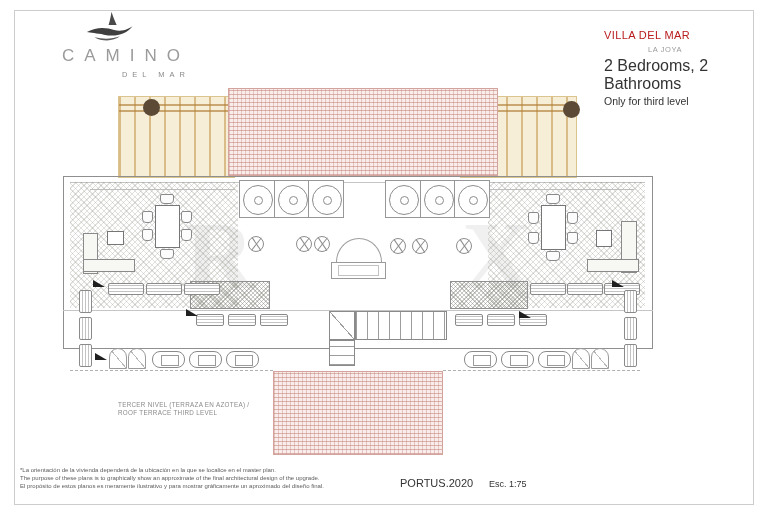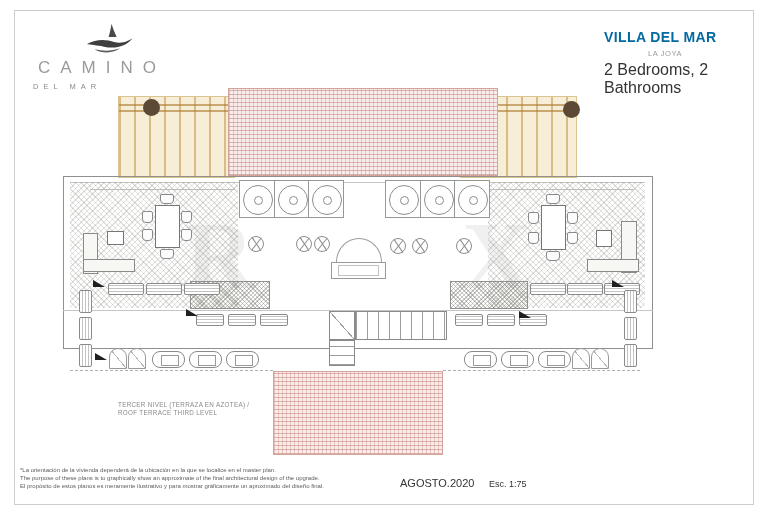--- a/index.html
+++ b/index.html
@@ -1,27 +1,27 @@
 <!DOCTYPE html>
 <html><head>
 <meta charset="utf-8">
 <style>
   html,body{margin:0;padding:0;background:#ffffff;}
   .sheet{position:relative;width:768px;height:517px;background:#fff;overflow:hidden;
          font-family:"Liberation Sans",sans-serif;color:#2b2b2b;}
   .frame{position:absolute;left:14px;top:10px;width:738px;height:493px;border:1px solid #cdcdcd;}
 
   
-  .brand{position:absolute;left:28px;top:22px;width:162px;text-align:left;}
+  .brand{position:absolute;left:28px;top:10px;width:162px;text-align:right;}
   .brand svg{display:block;margin:0 auto;}
   .brand-name{font-size:17px;letter-spacing:10px;color:#9b9b9b;margin-top:2px;margin-left:10px;font-weight:400;}
   .brand-sub{font-size:7.5px;letter-spacing:5px;color:#8a8a8a;margin-top:4px;margin-left:5px;}
 
   .unit{position:absolute;left:604px;top:29px;width:150px;}
-  .u-title{font-size:14px;font-weight:bold;letter-spacing:.4px;color:#0369a1;}
+  .u-title{font-size:11px;font-weight:normal;letter-spacing:.4px;color:#b91c1c;}
   .u-loc{font-size:7.5px;color:#9a9a9a;letter-spacing:.6px;margin-top:4px;padding-left:44px;}
   .u-specs{font-size:16px;color:#333;margin-top:3px;}
   .u-sec{font-size:12px;font-weight:bold;color:#1d1d1d;margin-top:13px;}
   .u-secsub{font-size:10.5px;color:#333;margin-top:2px;}
 
   
   .plan{position:absolute;inset:0;}
   .abs{position:absolute;box-sizing:border-box;}
 
   .pergola{background-color:#f6eed6;border:1px solid #dcc48e;
@@ -113,20 +113,21 @@
       <path d="M15 32 C25 34.5 35 34.5 45 31 C37 37.5 23 37 15 32 Z" fill="#5a5a5a"></path>
     </svg>
     <div class="brand-name">CAMINO</div>
     <div class="brand-sub">DEL MAR</div>
   </div>
 
   <div class="unit">
     <div class="u-title">VILLA DEL MAR</div>
     <div class="u-loc">LA JOYA</div>
     <div class="u-specs">2 Bedrooms,  2 Bathrooms</div>
+    <div class="u-secsub">Only for third level</div>
   </div>
 
   <div class="plan" id="plan">
 
     <div class="abs pergola" style="left:118px;top:96px;width:117px;height:82px;">
       <div class="beam" style="top:7px;"></div>
       <div class="beam" style="top:13px;"></div>
     </div>
     <div class="abs pergola" style="left:460px;top:96px;width:117px;height:82px;">
       <div class="beam" style="top:7px;"></div>
@@ -271,16 +272,16 @@
     <div>TERCER NIVEL (TERRAZA EN AZOTEA) /</div>
     <div>ROOF TERRACE THIRD LEVEL</div>
   </div>
 
   <div class="disc">
     <div>*La orientación de la vivienda dependerá de la ubicación  en la que se localice en el master plan.</div>
     <div>The purpose of these plans is to graphically show an approximate of the final architectural design of the upgrade.</div>
     <div>El propósito de estos planos es meramente ilustrativo y para mostrar gráficamente un aproximado del diseño final.</div>
   </div>
 
-  <div class="date">AGOSTO.2020</div>
+  <div class="date">PORTUS.2020</div>
   <div class="scale">Esc. 1:75</div>
 
 </div>
 
 </body></html>

